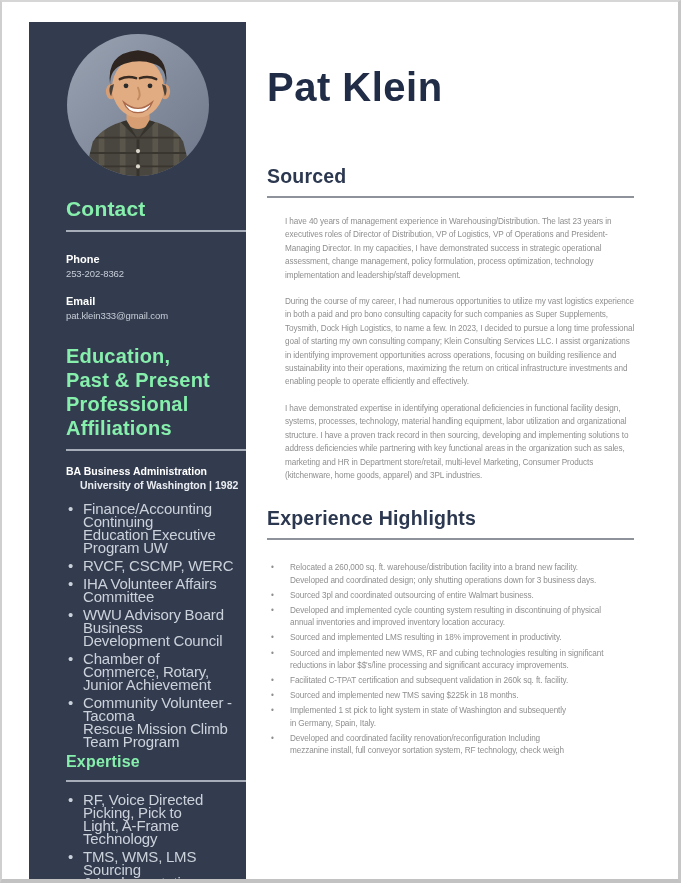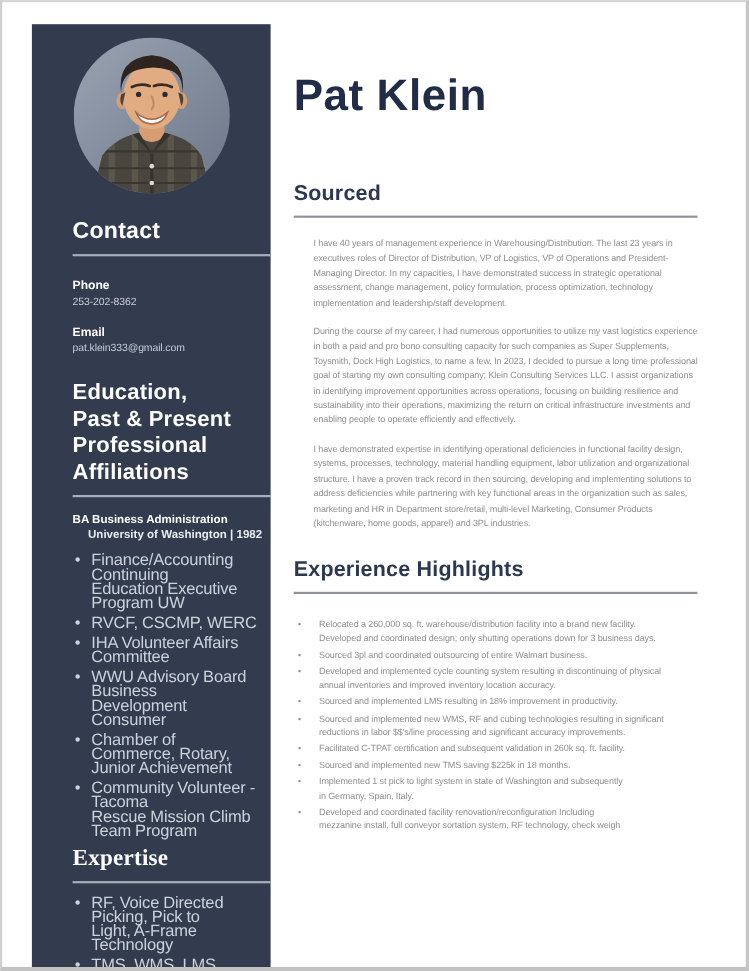--- a/index.html
+++ b/index.html
@@ -13,26 +13,26 @@
   }
 
   
   .sidebar {
     position:absolute; left:27px; top:20px; width:217px; height:859px;
     background:#333c4e; color:#fff; padding-top:12px;
   }
   .photo-wrap { width:142px; margin:0 auto; }
   .side-section { padding-left:37px; }
   .side-heading {
-    color:#ffffff; font-weight:bold; letter-spacing:.2px;
+    color:#86efac; font-weight:bold; letter-spacing:.2px;
     margin:0; padding:0 0 9px 0;
   }
   .h-contact { font-size:21px; margin-top:17px; }
   .h-edu { font-size:20px; line-height:24px; margin-top:23px; }
-  .h-exp { font-size:21px; margin-top:1px;font-family:Liberation Serif, serif; }
+  .h-exp { font-size:16px; margin-top:1px; }
   .side-rule { height:2px; background:#a8aeb9; width:100%; }
   .contact-label { font-size:11px; font-weight:bold; color:#ffffff; margin-top:21px; }
   .contact-label.second { margin-top:16px; }
   .contact-value { font-size:9.5px; color:#c7cdd8; margin-top:3px; letter-spacing:-.1px; }
   .degree { font-size:10.5px; font-weight:bold; color:#ffffff; margin-top:14px; }
   .school { font-size:10.5px; font-weight:bold; color:#e9ecf2; margin-top:2px;margin-left:14px; }
   .side-list { list-style:none; margin:11px 0 0 0; padding:0 8px 0 0; }
   .side-list li {
     position:relative; padding-left:17px; margin-bottom:5px;
     font-size:15px; line-height:13px; color:#ccd2dc;
@@ -153,21 +153,21 @@
       </h2>
       <div class="side-rule"></div>
       <div class="degree">BA Business Administration</div>
       <div class="school">University of Washington | 1982</div>
       <ul class="side-list">
         <li>Finance/Accounting Continuing
 Education Executive Program UW</li>
         <li>RVCF, CSCMP, WERC</li>
         <li>IHA Volunteer Affairs Committee</li>
         <li>WWU Advisory Board Business
-Development Consumer</li>
+Development Council</li>
         <li>Chamber of Commerce, Rotary,
 Junior Achievement</li>
         <li>Community Volunteer - Tacoma
 Rescue Mission Climb Team Program</li>
       </ul>
     </section>
 
     <section class="side-section">
       <h2 class="side-heading h-exp">Expertise</h2>
       <div class="side-rule"></div>

